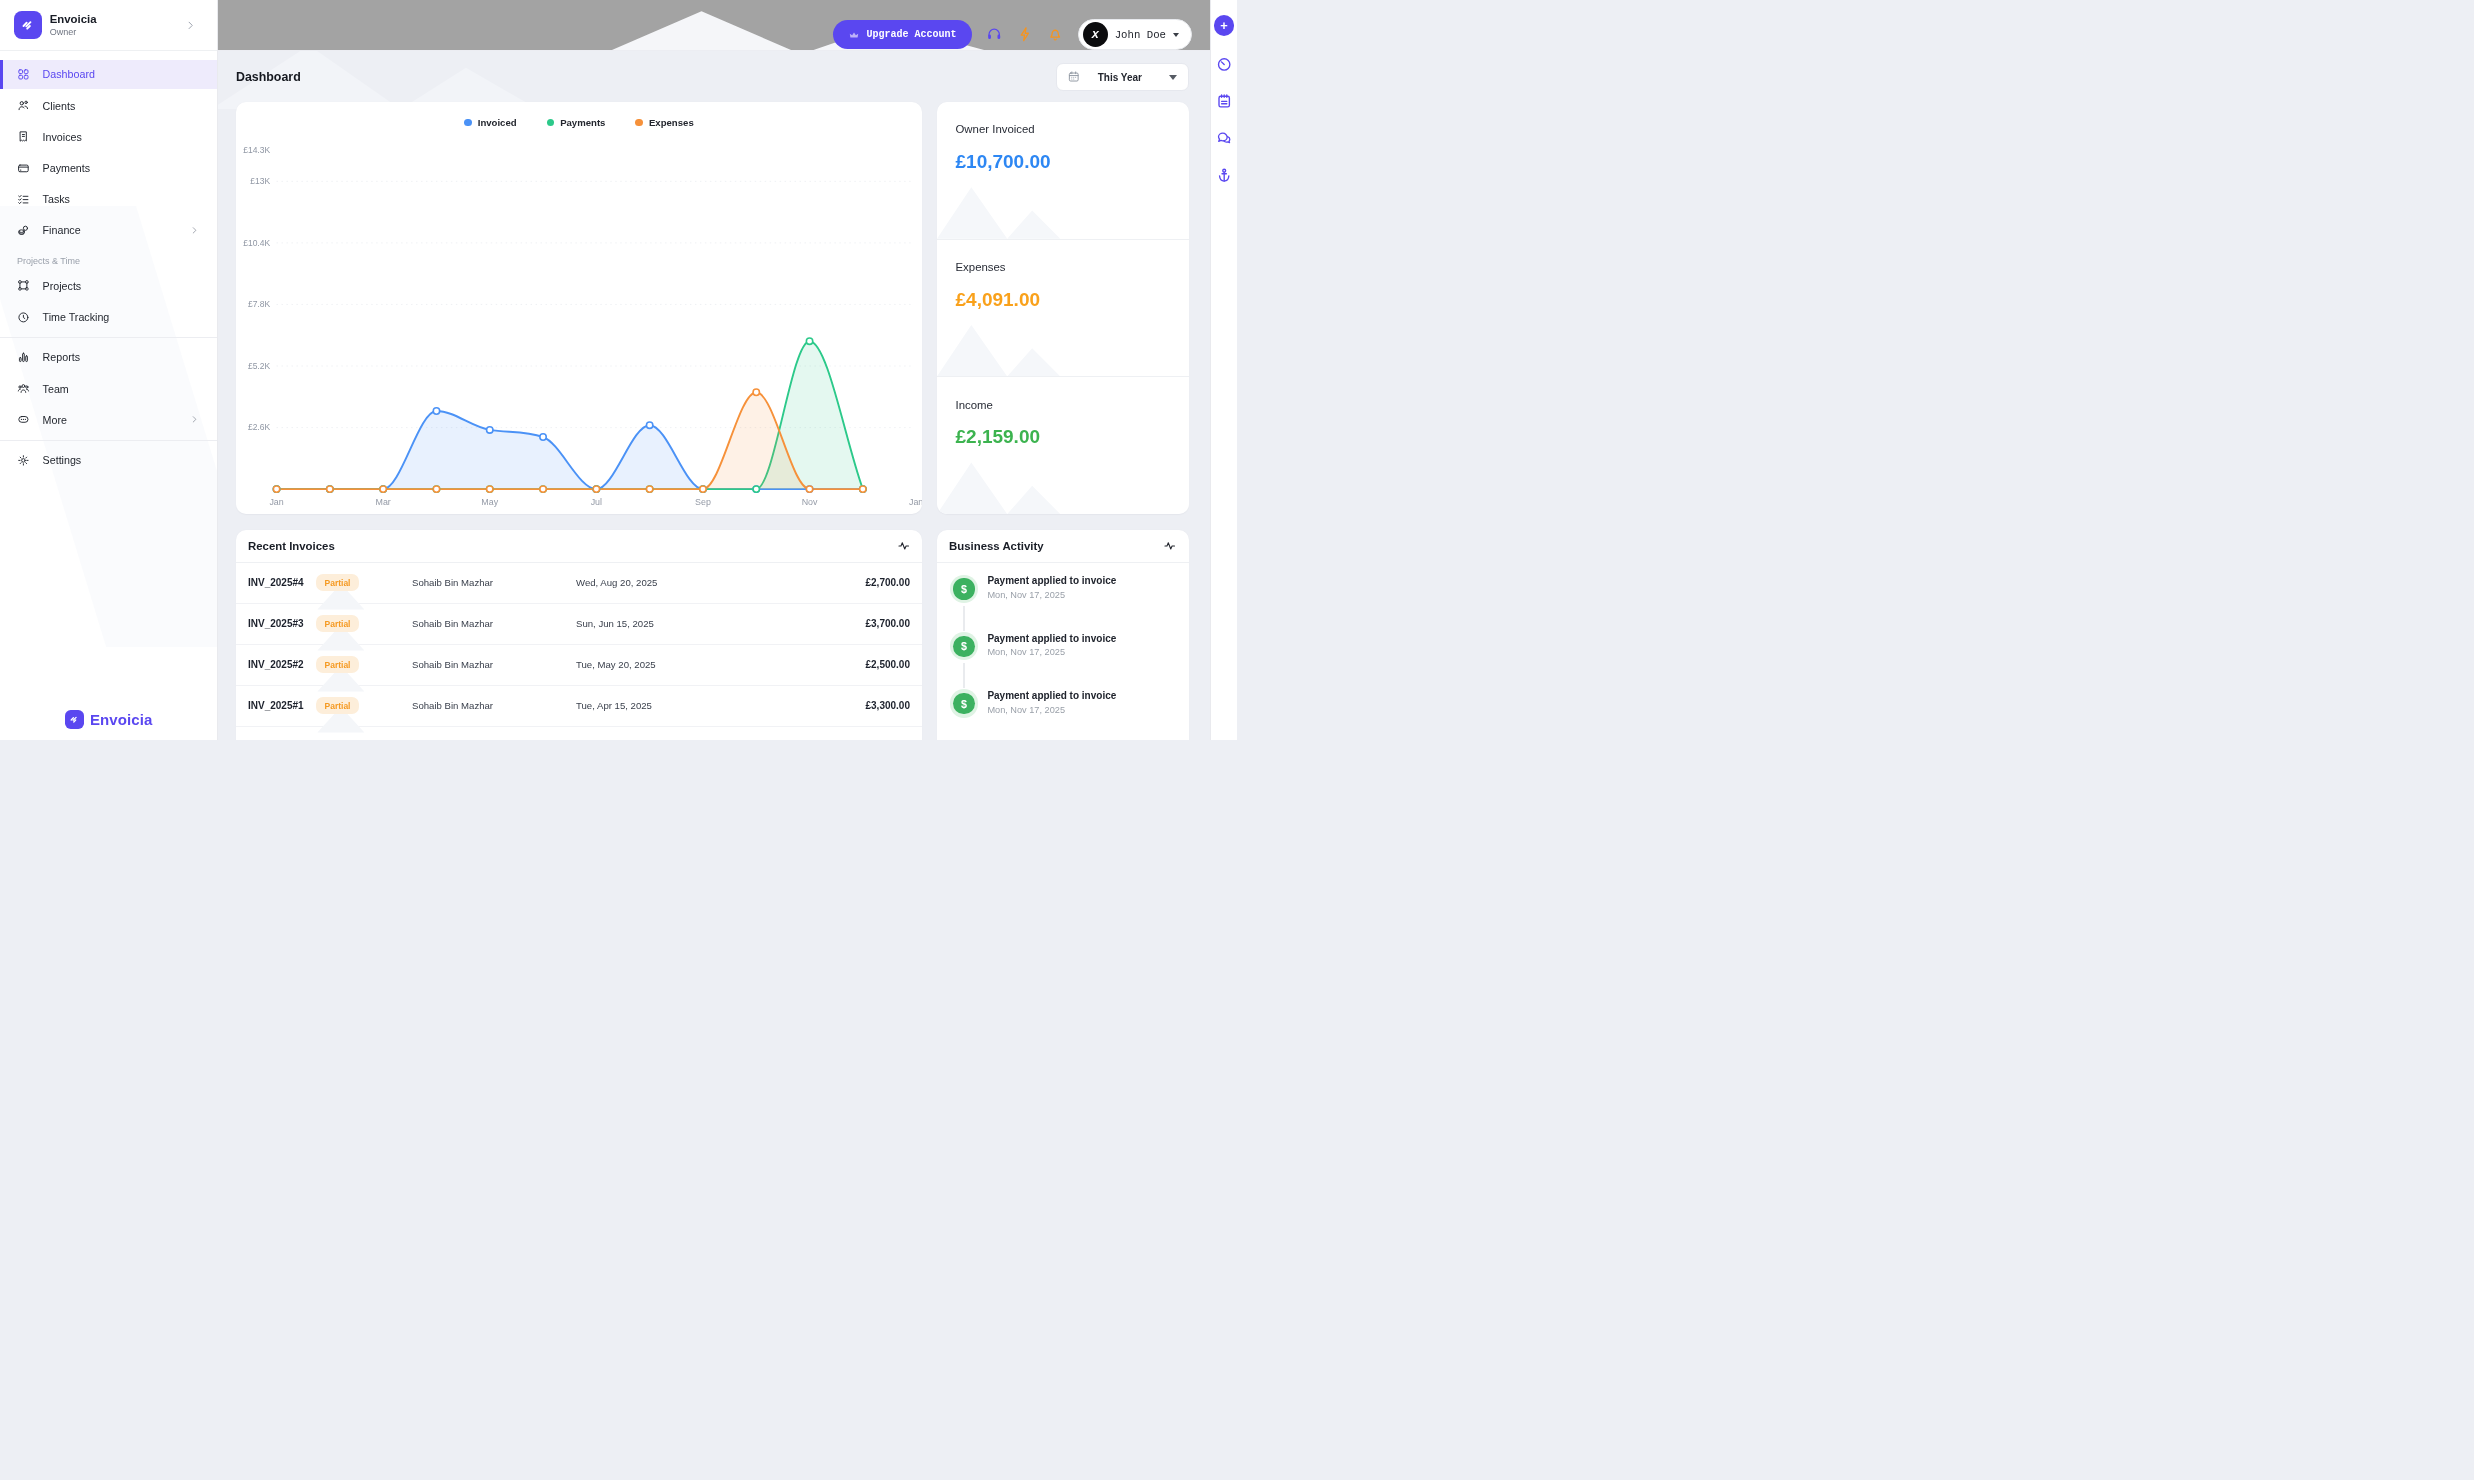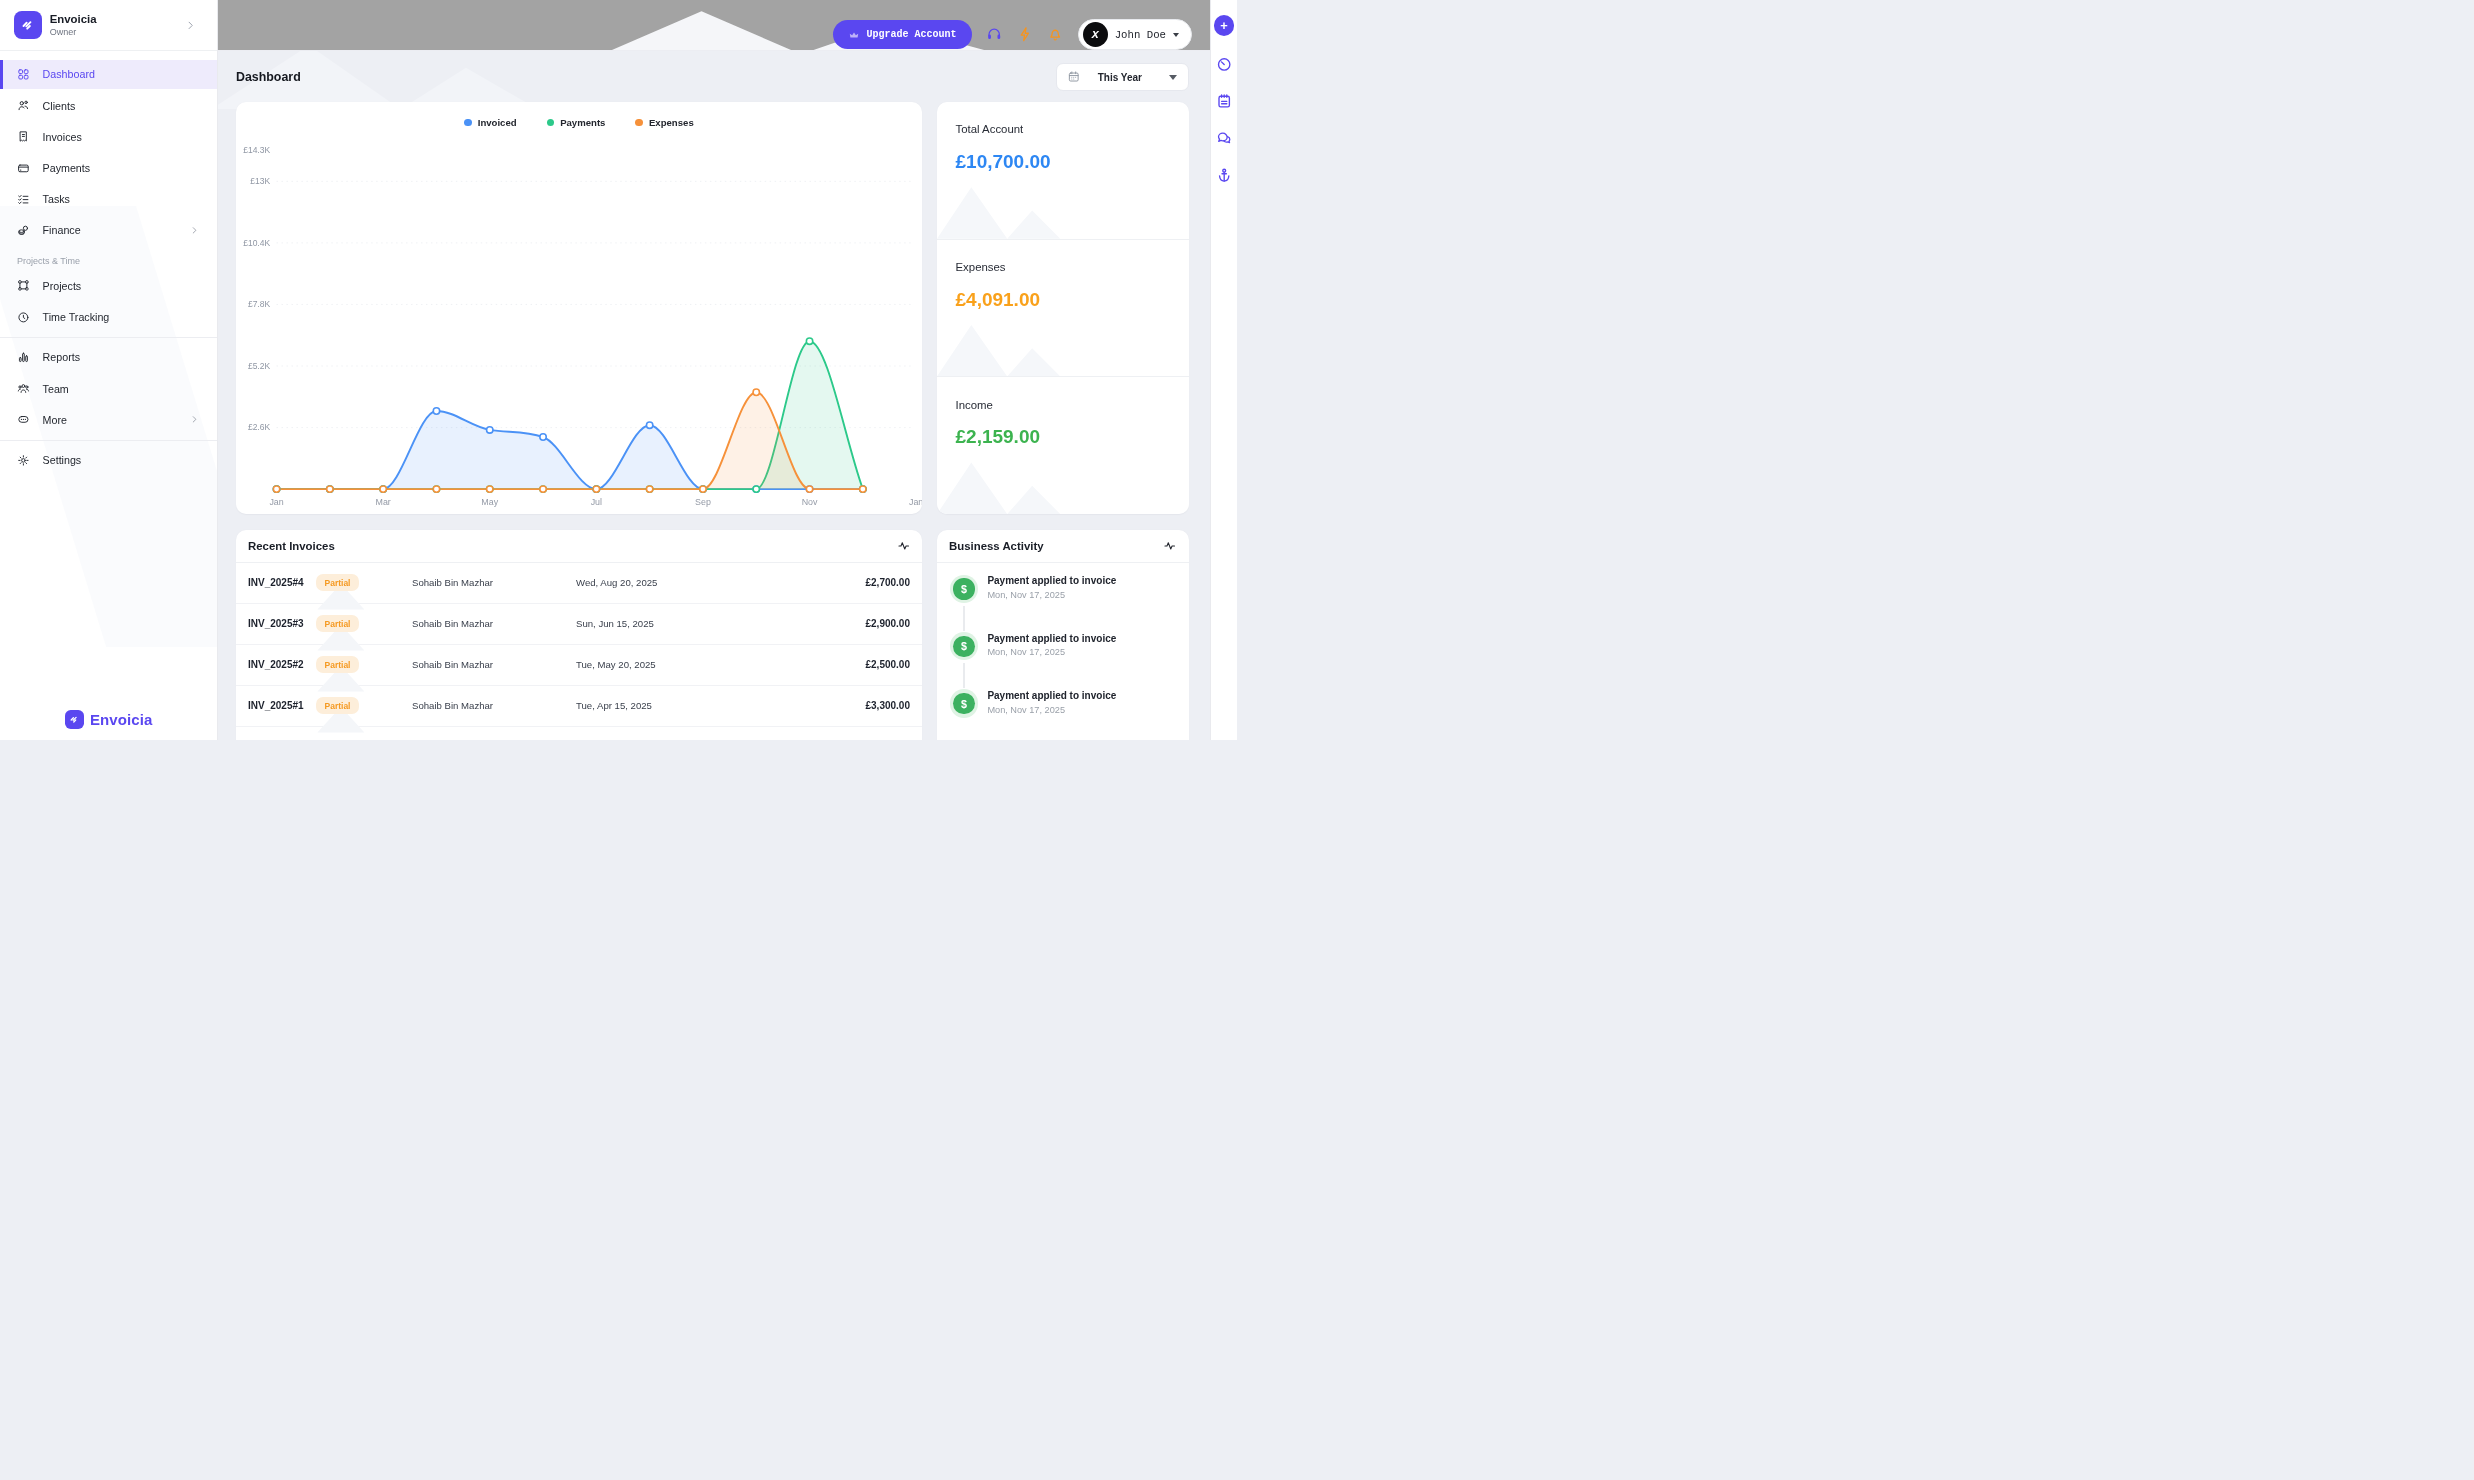--- a/index.html
+++ b/index.html
@@ -429,21 +429,21 @@
               <circle cx="581.3000000000001" cy="544" r="4.5" fill="#ffffff" stroke="#f6913a" stroke-width="2.2"></circle>
               <circle cx="656.2" cy="544" r="4.5" fill="#ffffff" stroke="#f6913a" stroke-width="2.2"></circle>
               <circle cx="731.1" cy="407.89557692307693" r="4.5" fill="#ffffff" stroke="#f6913a" stroke-width="2.2"></circle>
               <circle cx="806" cy="544" r="4.5" fill="#ffffff" stroke="#f6913a" stroke-width="2.2"></circle>
               <circle cx="880.9000000000001" cy="544" r="4.5" fill="#ffffff" stroke="#f6913a" stroke-width="2.2"></circle>
             </svg>
         </section>
 
         <section class="stats-col">
           <div class="stat">
-            <div class="stat-label">Total Account</div>
+            <div class="stat-label">Owner Invoiced</div>
             <div class="stat-value" style="color: rgb(45, 135, 243);">£10,700.00</div>
           </div>
           <div class="stat">
             <div class="stat-label">Expenses</div>
             <div class="stat-value" style="color: rgb(249, 161, 27);">£4,091.00</div>
           </div>
           <div class="stat">
             <div class="stat-label">Income</div>
             <div class="stat-value" style="color: rgb(60, 179, 79);">£2,159.00</div>
           </div>
@@ -472,21 +472,21 @@
             <span class="inv-amount">£2,700.00</span>
           </div>
           <div class="inv-row">
             <span class="inv-id">INV_2025#3</span>
             <span class="badge-cell">
                 <span class="badge-beam"></span>
                 <span class="badge" style="color: rgb(245, 154, 35); background: rgb(253, 238, 218);">Partial</span>
               </span>
             <span class="inv-client">Sohaib Bin Mazhar</span>
             <span class="inv-date">Sun, Jun 15, 2025</span>
-            <span class="inv-amount">£2,900.00</span>
+            <span class="inv-amount">£3,700.00</span>
           </div>
           <div class="inv-row">
             <span class="inv-id">INV_2025#2</span>
             <span class="badge-cell">
                 <span class="badge-beam"></span>
                 <span class="badge" style="color: rgb(245, 154, 35); background: rgb(253, 238, 218);">Partial</span>
               </span>
             <span class="inv-client">Sohaib Bin Mazhar</span>
             <span class="inv-date">Tue, May 20, 2025</span>
             <span class="inv-amount">£2,500.00</span>

